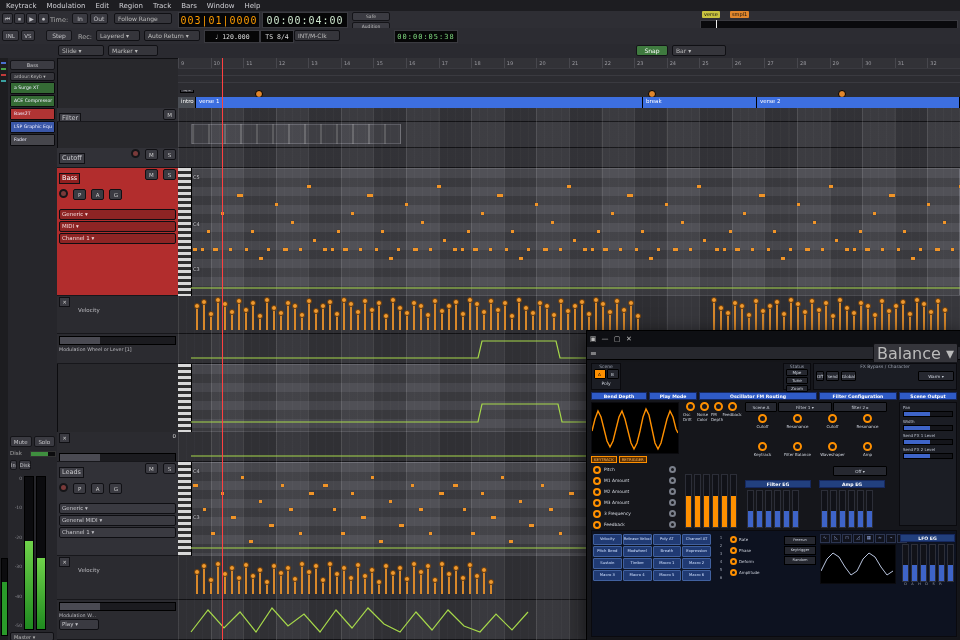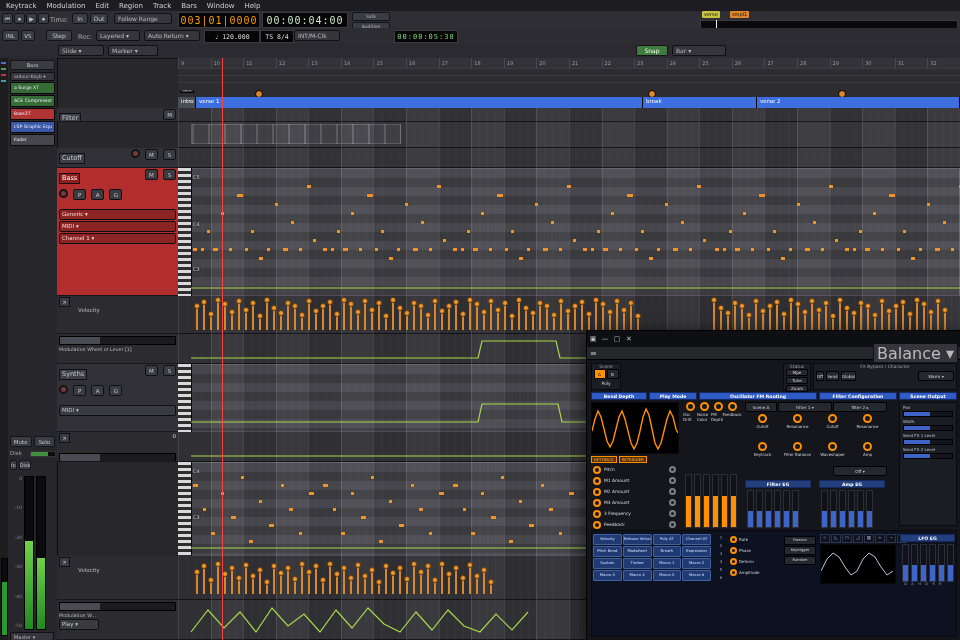--- a/index.html
+++ b/index.html
@@ -671,37 +671,39 @@
   </div>
   <div class="thdr lane-hdr" style="top:296px;height:38px;">
     <span class="xbtn">✕</span>
     <span class="lane-lbl" style="margin-left:3px;">Velocity</span>
   </div>
   <div class="thdr lane-hdr" style="top:334px;height:30px;">
     <span class="lane-val">4</span>
     <div class="hslider"></div>
     <div class="lane-lbl" style="font-size:4.8px;margin-top:2px;">Modulation Wheel or Lever [1]</div>
   </div>
-  <div class="thdr" style="top:364px;height:68px;">
-    <div><span class="tname">Synths</span>
+  <div class="thdr lane-hdr" style="top:432px;height:30px;">
+    <span class="xbtn">✕</span>
+    <span class="lane-val">0</span>
+    <div class="hslider"></div>
+    
+  </div>
+  <div class="thdr" style="top:462px;height:94px;">
+    <div><span class="tname">Leads</span>
       <span style="float:right;"><span class="mini-btn">M</span>
       <span class="mini-btn">S</span></span></div>
     <div style="margin-top:1px;"><span class="rec-dot"></span>
       <span class="mini-btn">P</span>
       <span class="mini-btn">A</span>
       <span class="mini-btn">G</span></div>
     <div>
-        <div class="hdr-dd">MIDI ▾</div>
+        <div class="hdr-dd">Generic ▾</div>
+        <div class="hdr-dd">General MIDI ▾</div>
+        <div class="hdr-dd">Channel 1 ▾</div>
       </div>
-  </div>
-  <div class="thdr lane-hdr" style="top:432px;height:30px;">
-    <span class="xbtn">✕</span>
-    <span class="lane-val">0</span>
-    <div class="hslider"></div>
-    
   </div>
   <div class="thdr lane-hdr" style="top:556px;height:44px;">
     <span class="xbtn">✕</span>
     <span class="lane-lbl" style="margin-left:3px;">Velocity</span>
   </div>
   <div class="thdr lane-hdr" style="top:600px;height:40px;">
     <span class="lane-val">21</span>
     <div class="hslider"></div>
     <div class="lane-lbl" style="font-size:4.8px;margin-top:2px;">Modulation W...</div>
     <div class="hdr-dd" style="width:34px;">Play ▾</div>

